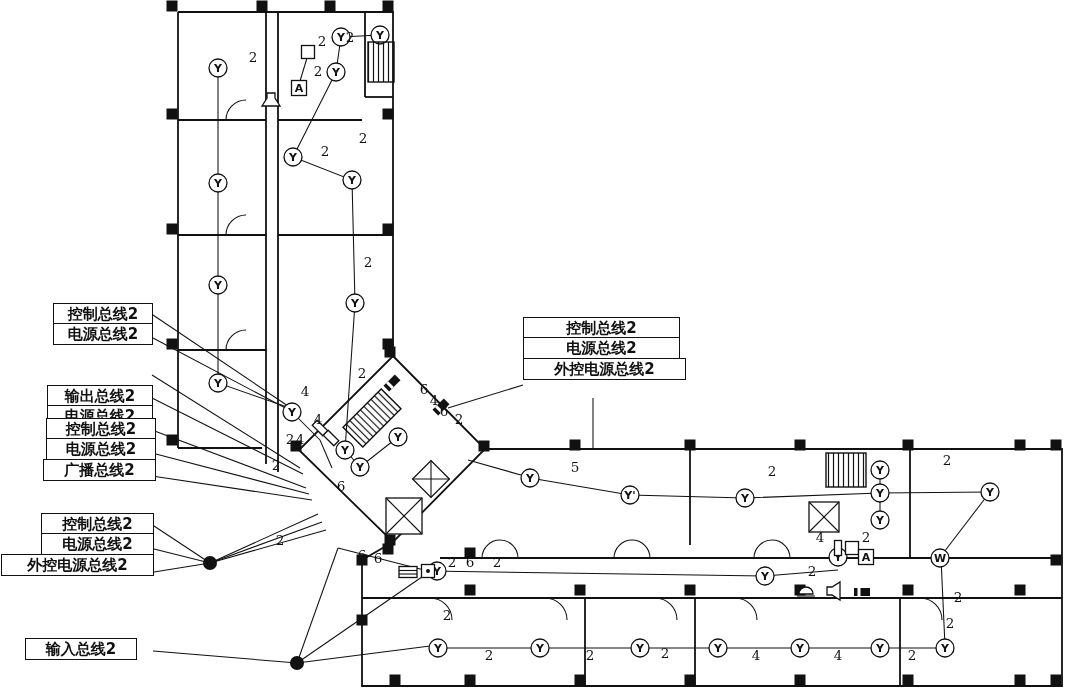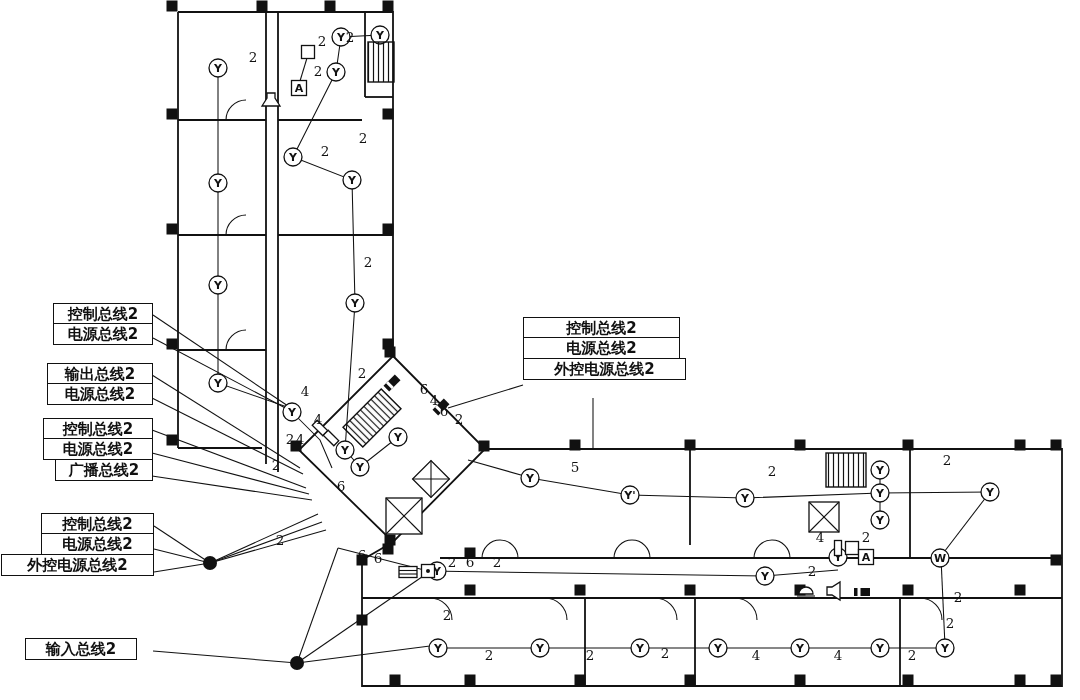--- a/index.html
+++ b/index.html
@@ -419,28 +419,28 @@
     
     
     
   </div>
 
   
   <div class="bus" style="left:53px;top:303px">
     <div class="busrow" style="width:100px">控制总线2</div>
     <div class="busrow" style="width:100px">电源总线2</div>
   </div>
-  <div class="bus" style="left:47px;top:363px">
+  <div class="bus" style="left:47px;top:385px">
     <div class="busrow" style="width:106px">输出总线2</div>
     <div class="busrow" style="width:106px">电源总线2</div>
   </div>
   <div class="bus" style="left:43px;top:418px">
     <div class="busrow" style="width:110px">控制总线2</div>
     <div class="busrow" style="width:110px">电源总线2</div>
-    <div class="busrow" style="width:98px">广播总线2</div>
+    <div class="busrow" style="width:113px">广播总线2</div>
   </div>
   <div class="bus" style="left:1px;top:513px">
     <div class="busrow" style="width:113px">控制总线2</div>
     <div class="busrow" style="width:113px">电源总线2</div>
     <div class="busrow" style="width:153px">外控电源总线2</div>
   </div>
   <div class="bus" style="left:25px;top:638px">
     <div class="busrow" style="width:112px">输入总线2</div>
   </div>
   <div class="bus left-align" style="left:523px;top:317px">

